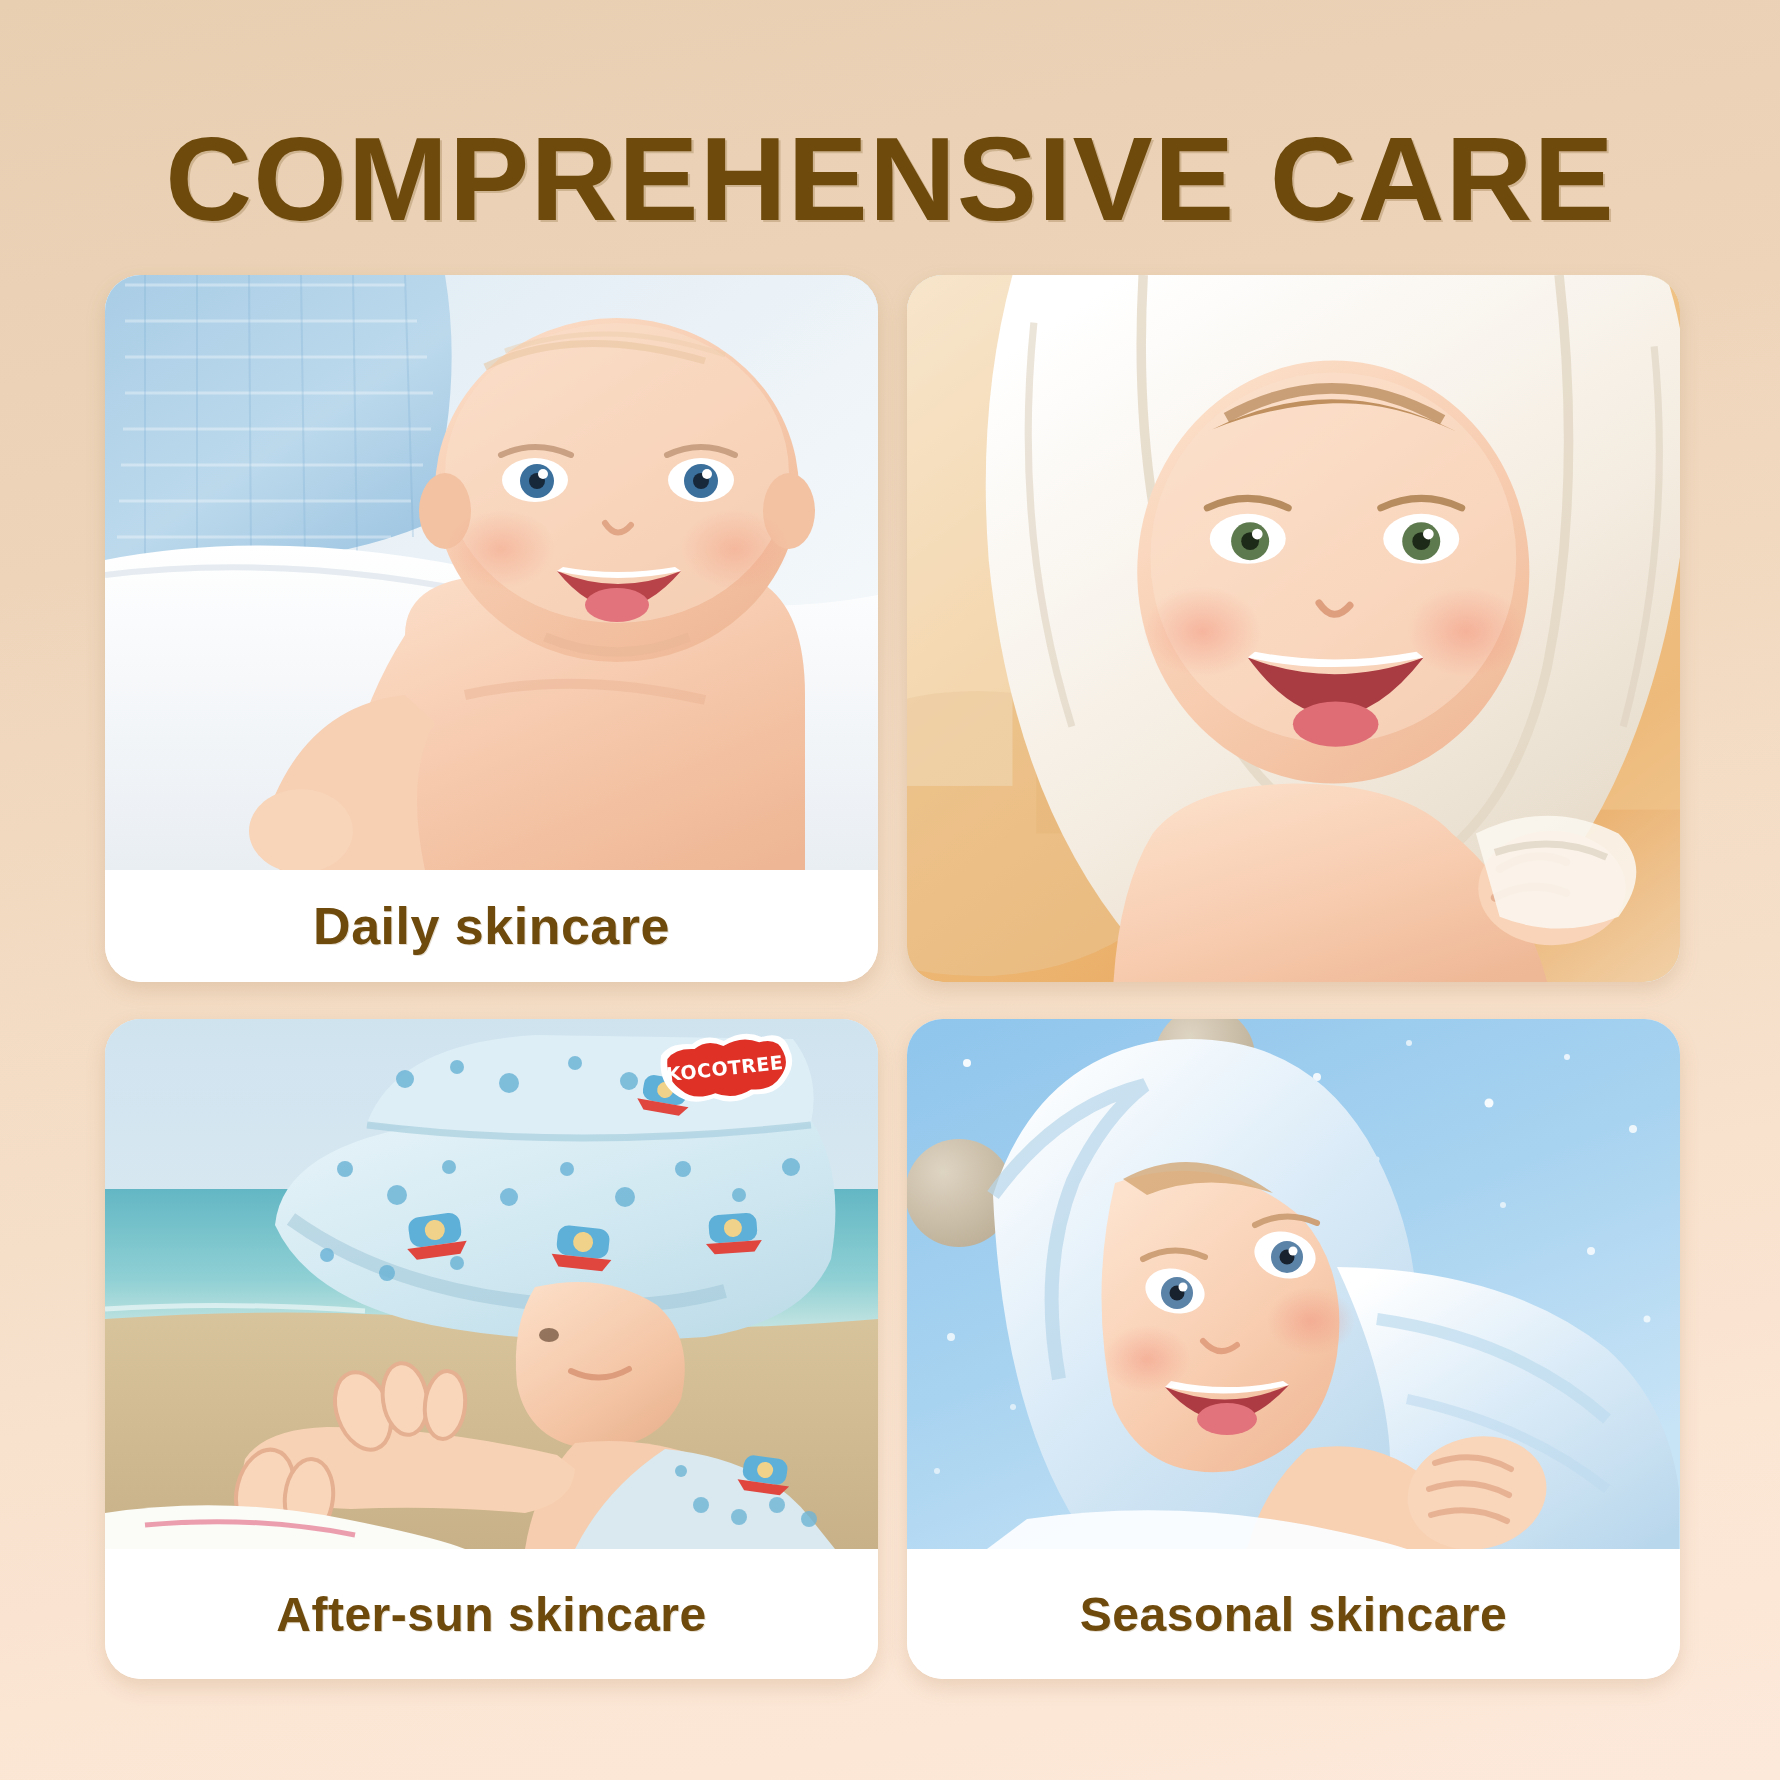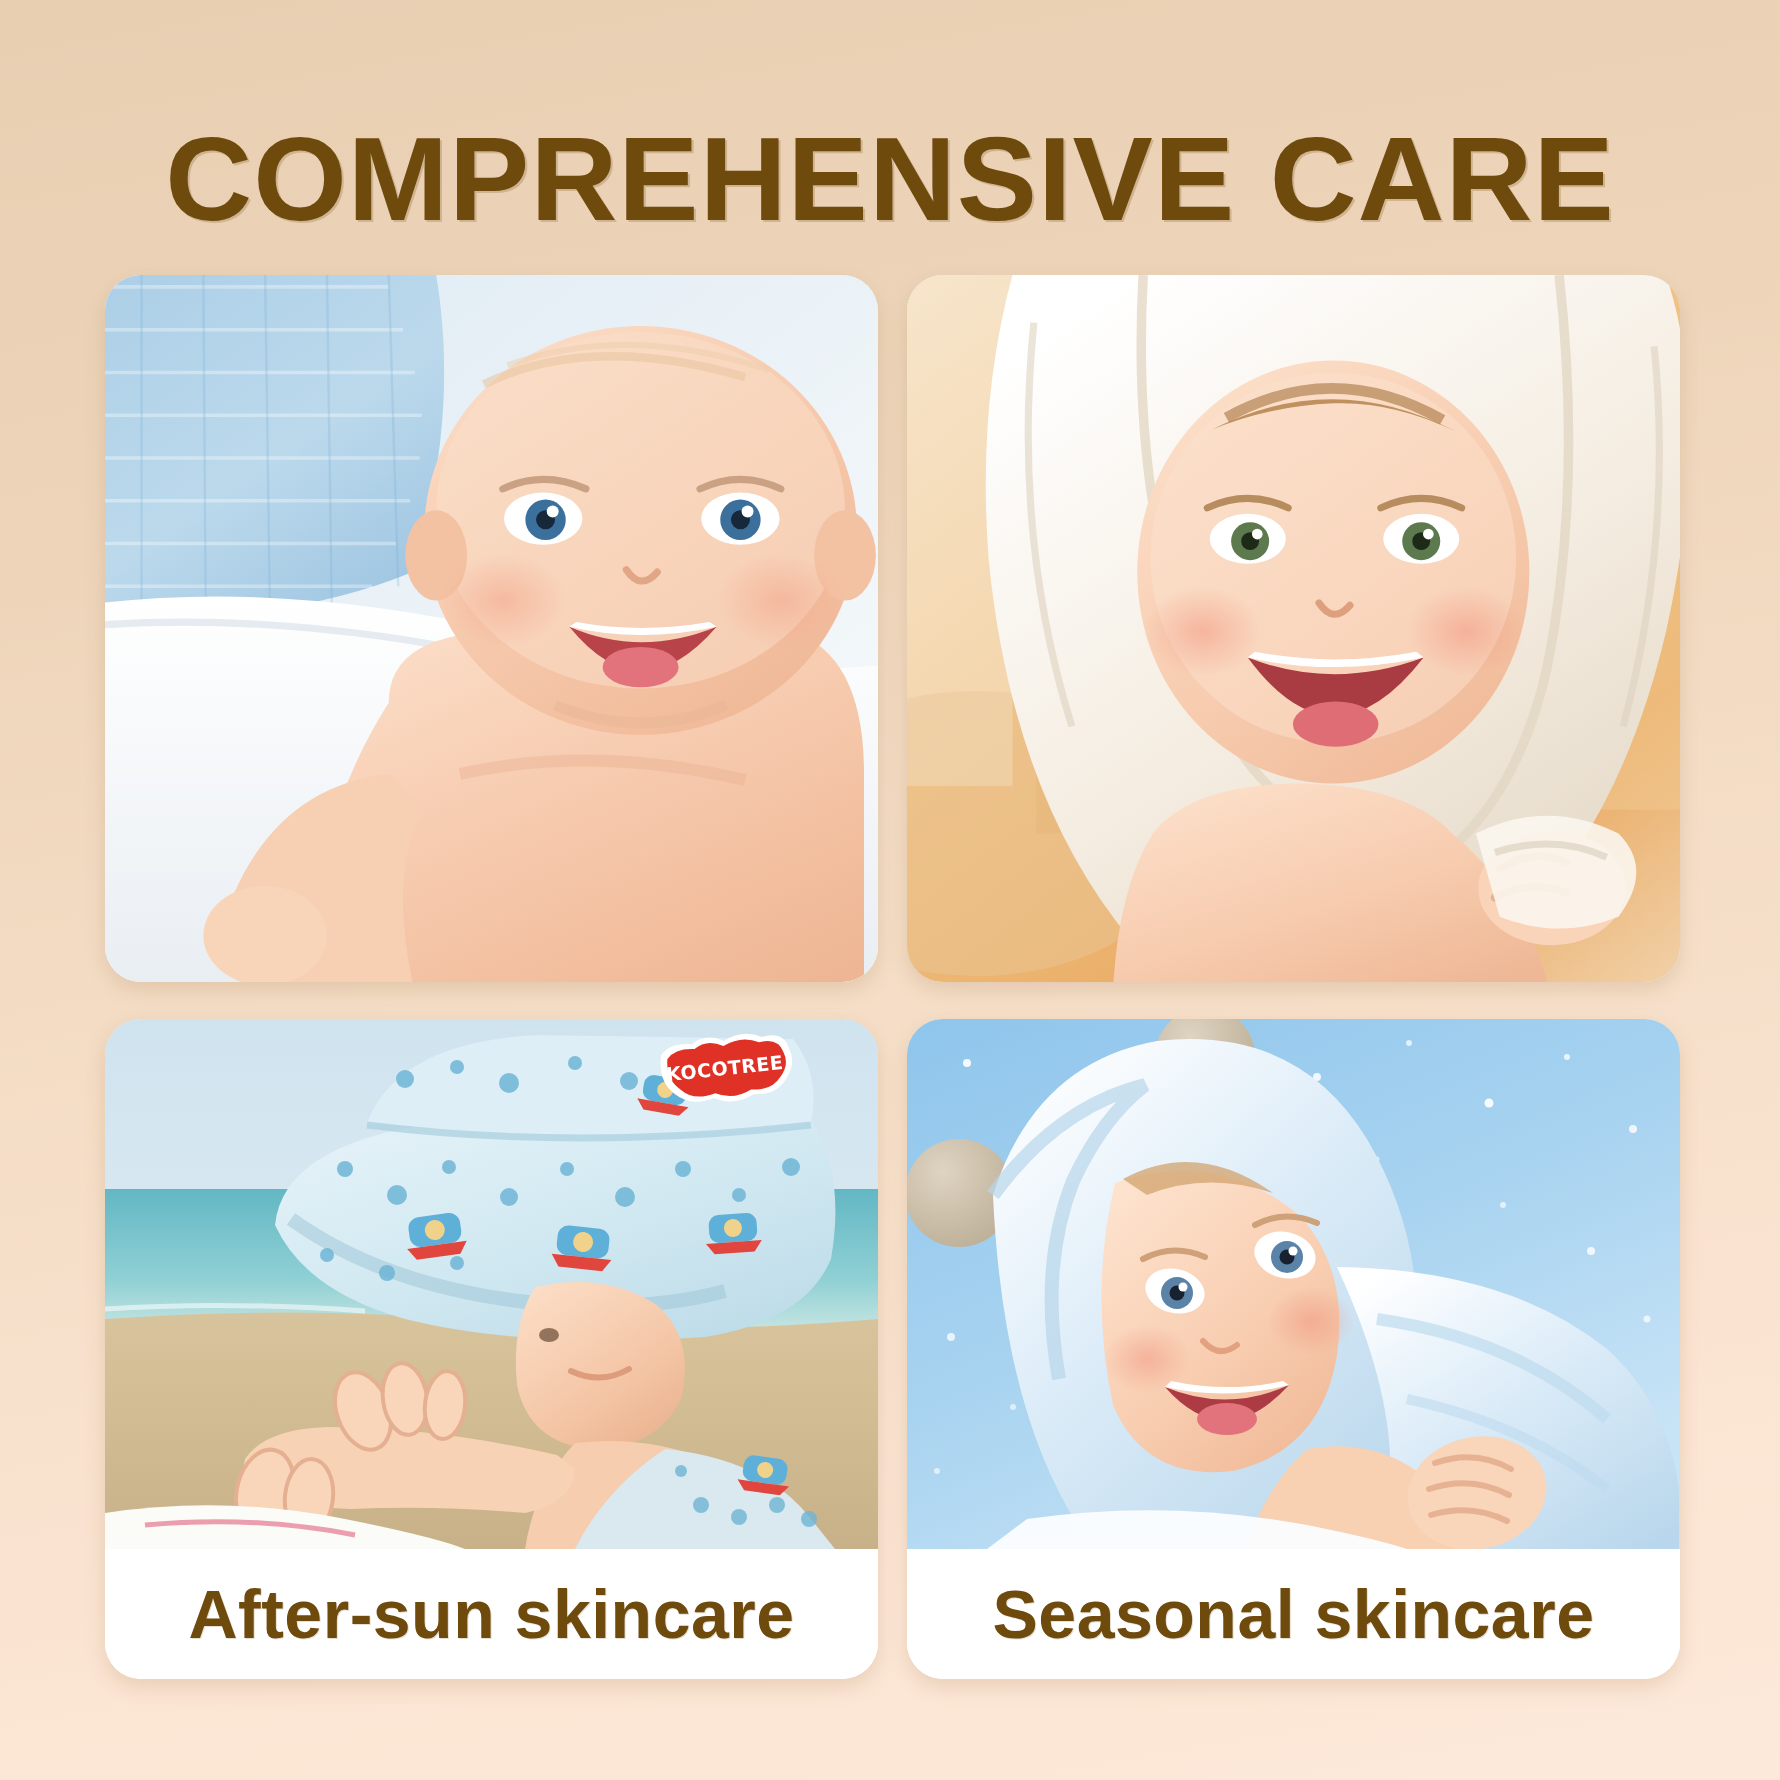--- a/index.html
+++ b/index.html
@@ -61,21 +61,21 @@
   }
   .caption span{
     font-size:52px;
     font-weight:bold;
     color:#6e4a0c;
     letter-spacing:.5px;
     text-shadow:1px 1px 0 rgba(110,74,12,.18);
     white-space:nowrap;
   }
   .card.r2 .caption{height:130px;}
-  .card.r2 .caption span{font-size:68px;}
+  .card.r2 .caption span{font-size:48px;}
 </style>
 </head>
 <body>
 
 <div class="page">
 
   <div class="title">COMPREHENSIVE CARE</div>
 
   <div class="grid">
 
@@ -163,20 +163,23 @@
           <ellipse cx="630" cy="274" rx="54" ry="40" fill="url(#c1cheek)"></ellipse>
 
           <path d="M500,248 Q512,266 526,250" fill="none" stroke="#e0a685" stroke-width="6" stroke-linecap="round"></path>
 
           <path d="M452,296 Q512,370 576,296 Q512,322 452,296 Z" fill="#b8444a"></path>
           <path d="M452,296 Q512,310 576,296 L570,292 Q512,302 458,292 Z" fill="#ffffff"></path>
           <ellipse cx="512" cy="330" rx="32" ry="17" fill="#e2737c"></ellipse>
 
           <path d="M440,362 Q512,392 584,362" fill="none" stroke="#e7b596" stroke-width="9" opacity=".5"></path>
         </svg>
+      </div>
+      <div class="caption">
+        <span>Daily skincare</span>
       </div>
     </div>
 
     <div class="card r1">
       <div class="photo">
         <svg viewBox="0 0 773 595" preserveAspectRatio="xMidYMid slice">
           <defs>
             <linearGradient id="c2bg" x1="0" y1="0" x2="1" y2="1">
               <stop offset="0%" stop-color="#f6e4c9"></stop>
                 <stop offset="40%" stop-color="#efbe7c"></stop>

